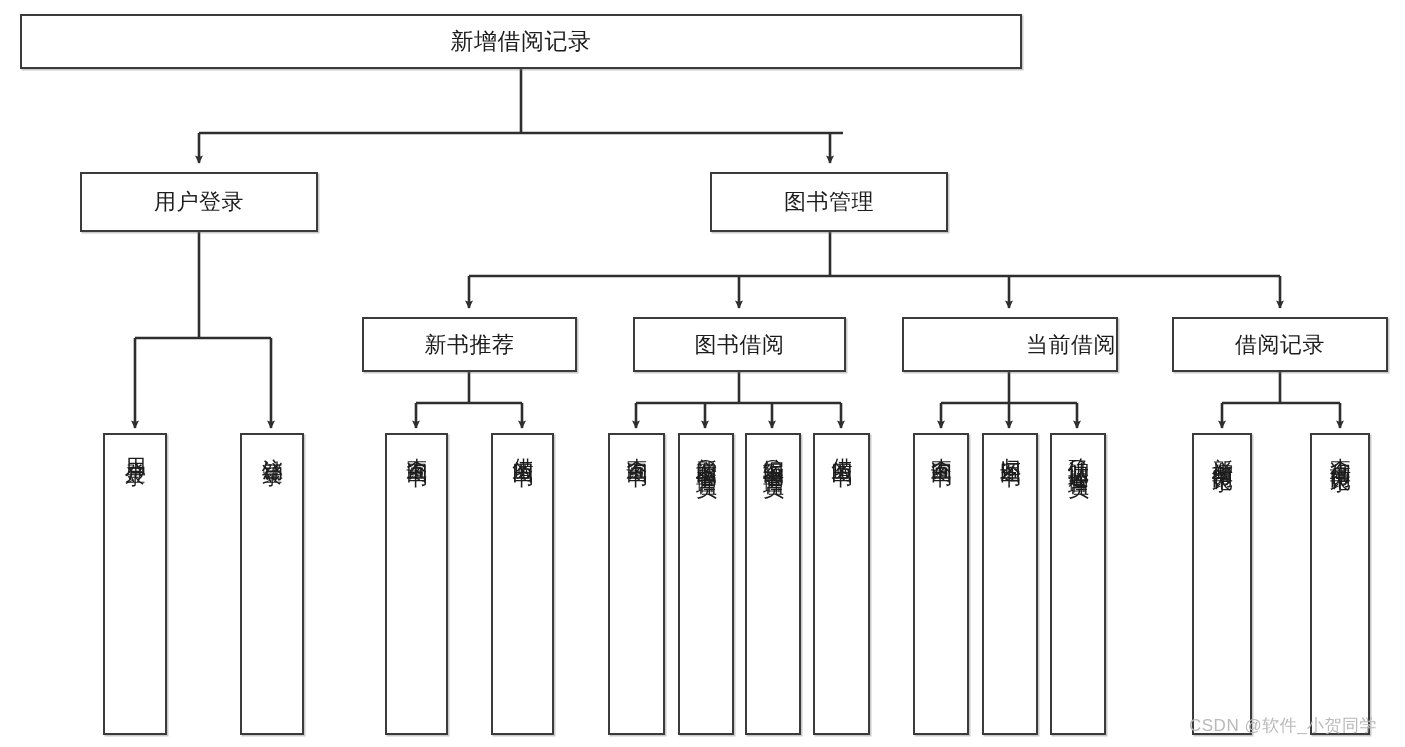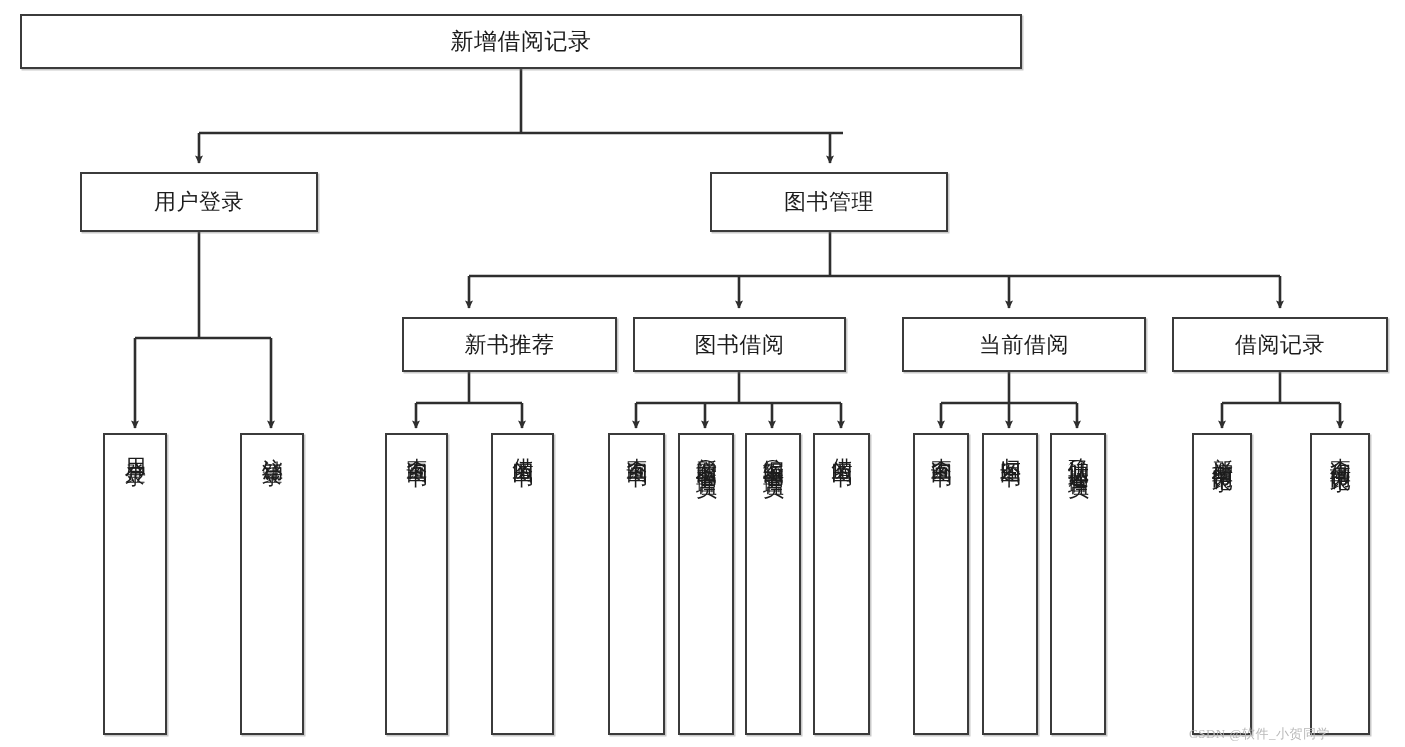--- a/index.html
+++ b/index.html
@@ -66,26 +66,25 @@
     text-orientation: upright;
     font-size: 21px;
     letter-spacing: 3px;
     line-height: 1.0;
     white-space: nowrap;
   }
   .watermark {
     position: absolute;
     left: 1189px;
     top: 714px;
-    font-size: 13px;
+    font-size: 17px;
     color: #b9b9b9;
     letter-spacing: 0.5px;
     white-space: nowrap;
-    font-family: Liberation Serif, serif;
-    margin-top: 11px;
+    font-family: Liberation Sans, sans-serif;
   }
 </style>
 </head>
 <body>
 
 <div id="diagram-root">
 
   <svg class="connector-layer" viewBox="0 0 1405 747" xmlns="http://www.w3.org/2000/svg">
     <defs>
       <marker id="arrowhead" markerWidth="9" markerHeight="9" refX="7.6" refY="4" orient="auto" markerUnits="userSpaceOnUse">
@@ -140,27 +139,27 @@
     <span class="node-label">新增借阅记录</span>
   </div>
 
   <div class="node horiz lvl1" style="left:80px; top:172px; width:238px; height:60px;">
     <span class="node-label">用户登录</span>
   </div>
   <div class="node horiz lvl1" style="left:710px; top:172px; width:238px; height:60px;">
     <span class="node-label">图书管理</span>
   </div>
 
-  <div class="node horiz lvl2" style="left:362px; top:317px; width:215px; height:55px;margin-left:40px;">
+  <div class="node horiz lvl2" style="left:362px; top:317px; width:215px; height:55px;">
     <span class="node-label">新书推荐</span>
   </div>
   <div class="node horiz lvl2" style="left:633px; top:317px; width:213px; height:55px;text-align:right;">
     <span class="node-label">图书借阅</span>
   </div>
-  <div class="node horiz lvl2" style="left:902px; top:317px; width:244px; height:55px;">
+  <div class="node horiz lvl2" style="left:902px; top:317px; width:216px; height:55px;justify-content:flex-end;">
     <span class="node-label">当前借阅</span>
   </div>
   <div class="node horiz lvl2" style="left:1172px; top:317px; width:216px; height:55px;align-items:center;">
     <span class="node-label">借阅记录</span>
   </div>
 
   <div class="node vert" style="left:103px; top:433px; width:64px; height:302px;">
     <span class="node-label">用户登录</span>
   </div>
   <div class="node vert" style="left:240px; top:433px; width:64px; height:302px;">

